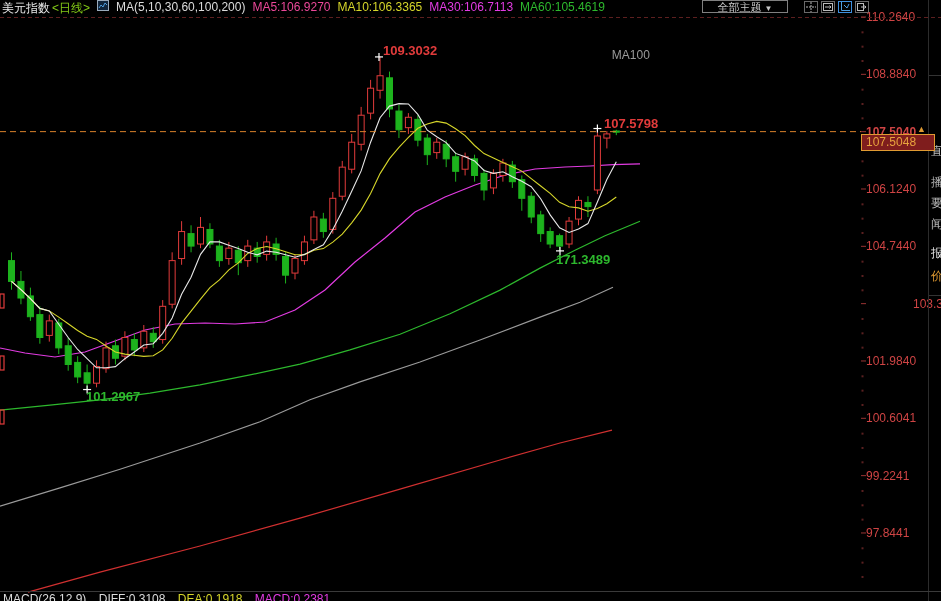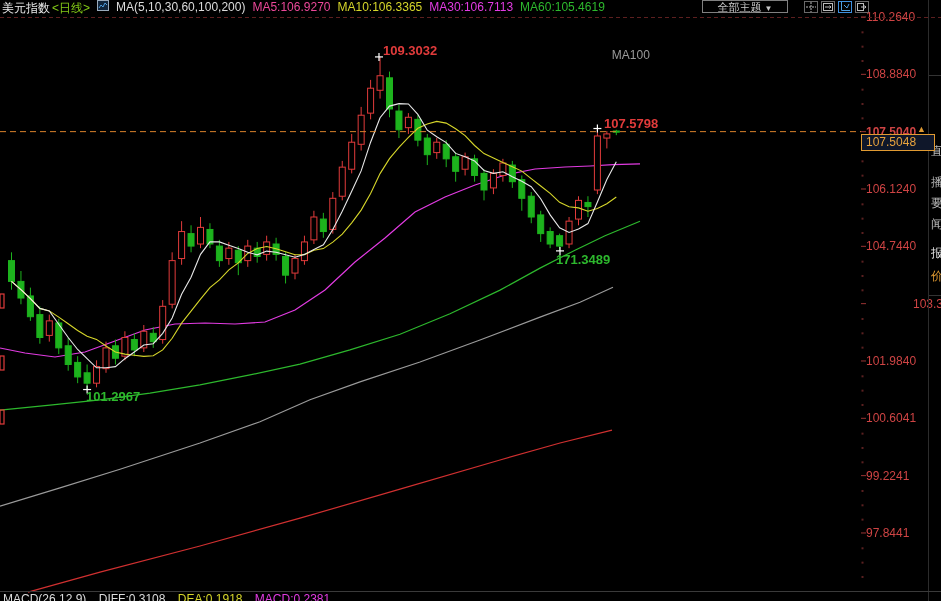--- a/index.html
+++ b/index.html
@@ -15,21 +15,21 @@
   .ma30{color:#e23be2;}
   .ma60{color:#2db82d;}
   .ma100{color:#9a9a9a;}
   .dropdown{position:absolute;left:702px;top:0;width:86px;height:13px;border:1px solid #808080;
             box-sizing:border-box;color:#c8c8c8;font-size:11px;text-align:center;line-height:12px;background:#000;}
   .tbtn{position:absolute;top:1px;width:14px;height:12px;border:1px solid #6a6a6a;background:#000;
         box-sizing:border-box;display:flex;align-items:center;justify-content:center;padding:0;}
   .tbtn.active{border-color:#3f8fdd;}
   .axis-label{position:absolute;left:866px;width:62px;color:#cf4444;font-size:12px;line-height:14px;}
   .price-box{position:absolute;left:861px;top:134px;width:68px;height:15px;border:1px solid #e09a32;
-             background:#0f172a;color:#e8a33d;font-size:12px;line-height:15px;padding-left:4px;box-sizing:content-box;z-index:5;}
+             background:#7f1d1d;color:#e8a33d;font-size:12px;line-height:15px;padding-left:4px;box-sizing:content-box;z-index:5;}
   .up-arrow{position:absolute;left:917px;top:124px;color:#e09a32;font-size:9px;z-index:6;}
   .ann{position:absolute;font-size:13px;font-weight:bold;white-space:nowrap;z-index:4;}
   .ann-red{color:#e13b3b;}
   .ann-green{color:#2db82d;}
   .watermark{position:absolute;left:772px;top:534px;font-size:46px;font-weight:bold;color:#dadada;
              letter-spacing:1px;z-index:3;}
   .macd-row{position:absolute;left:3px;top:592px;font-size:12px;white-space:nowrap;z-index:4;}
   .macd-row span{margin-right:9px;}
   .macd-label{color:#dcdcdc;} .diff{color:#dcdcdc;} .dea{color:#d6d62a;} .macd{color:#e23be2;}
   .vdiv{position:absolute;left:928px;top:0;width:1px;height:601px;background:#2c2c2c;}

